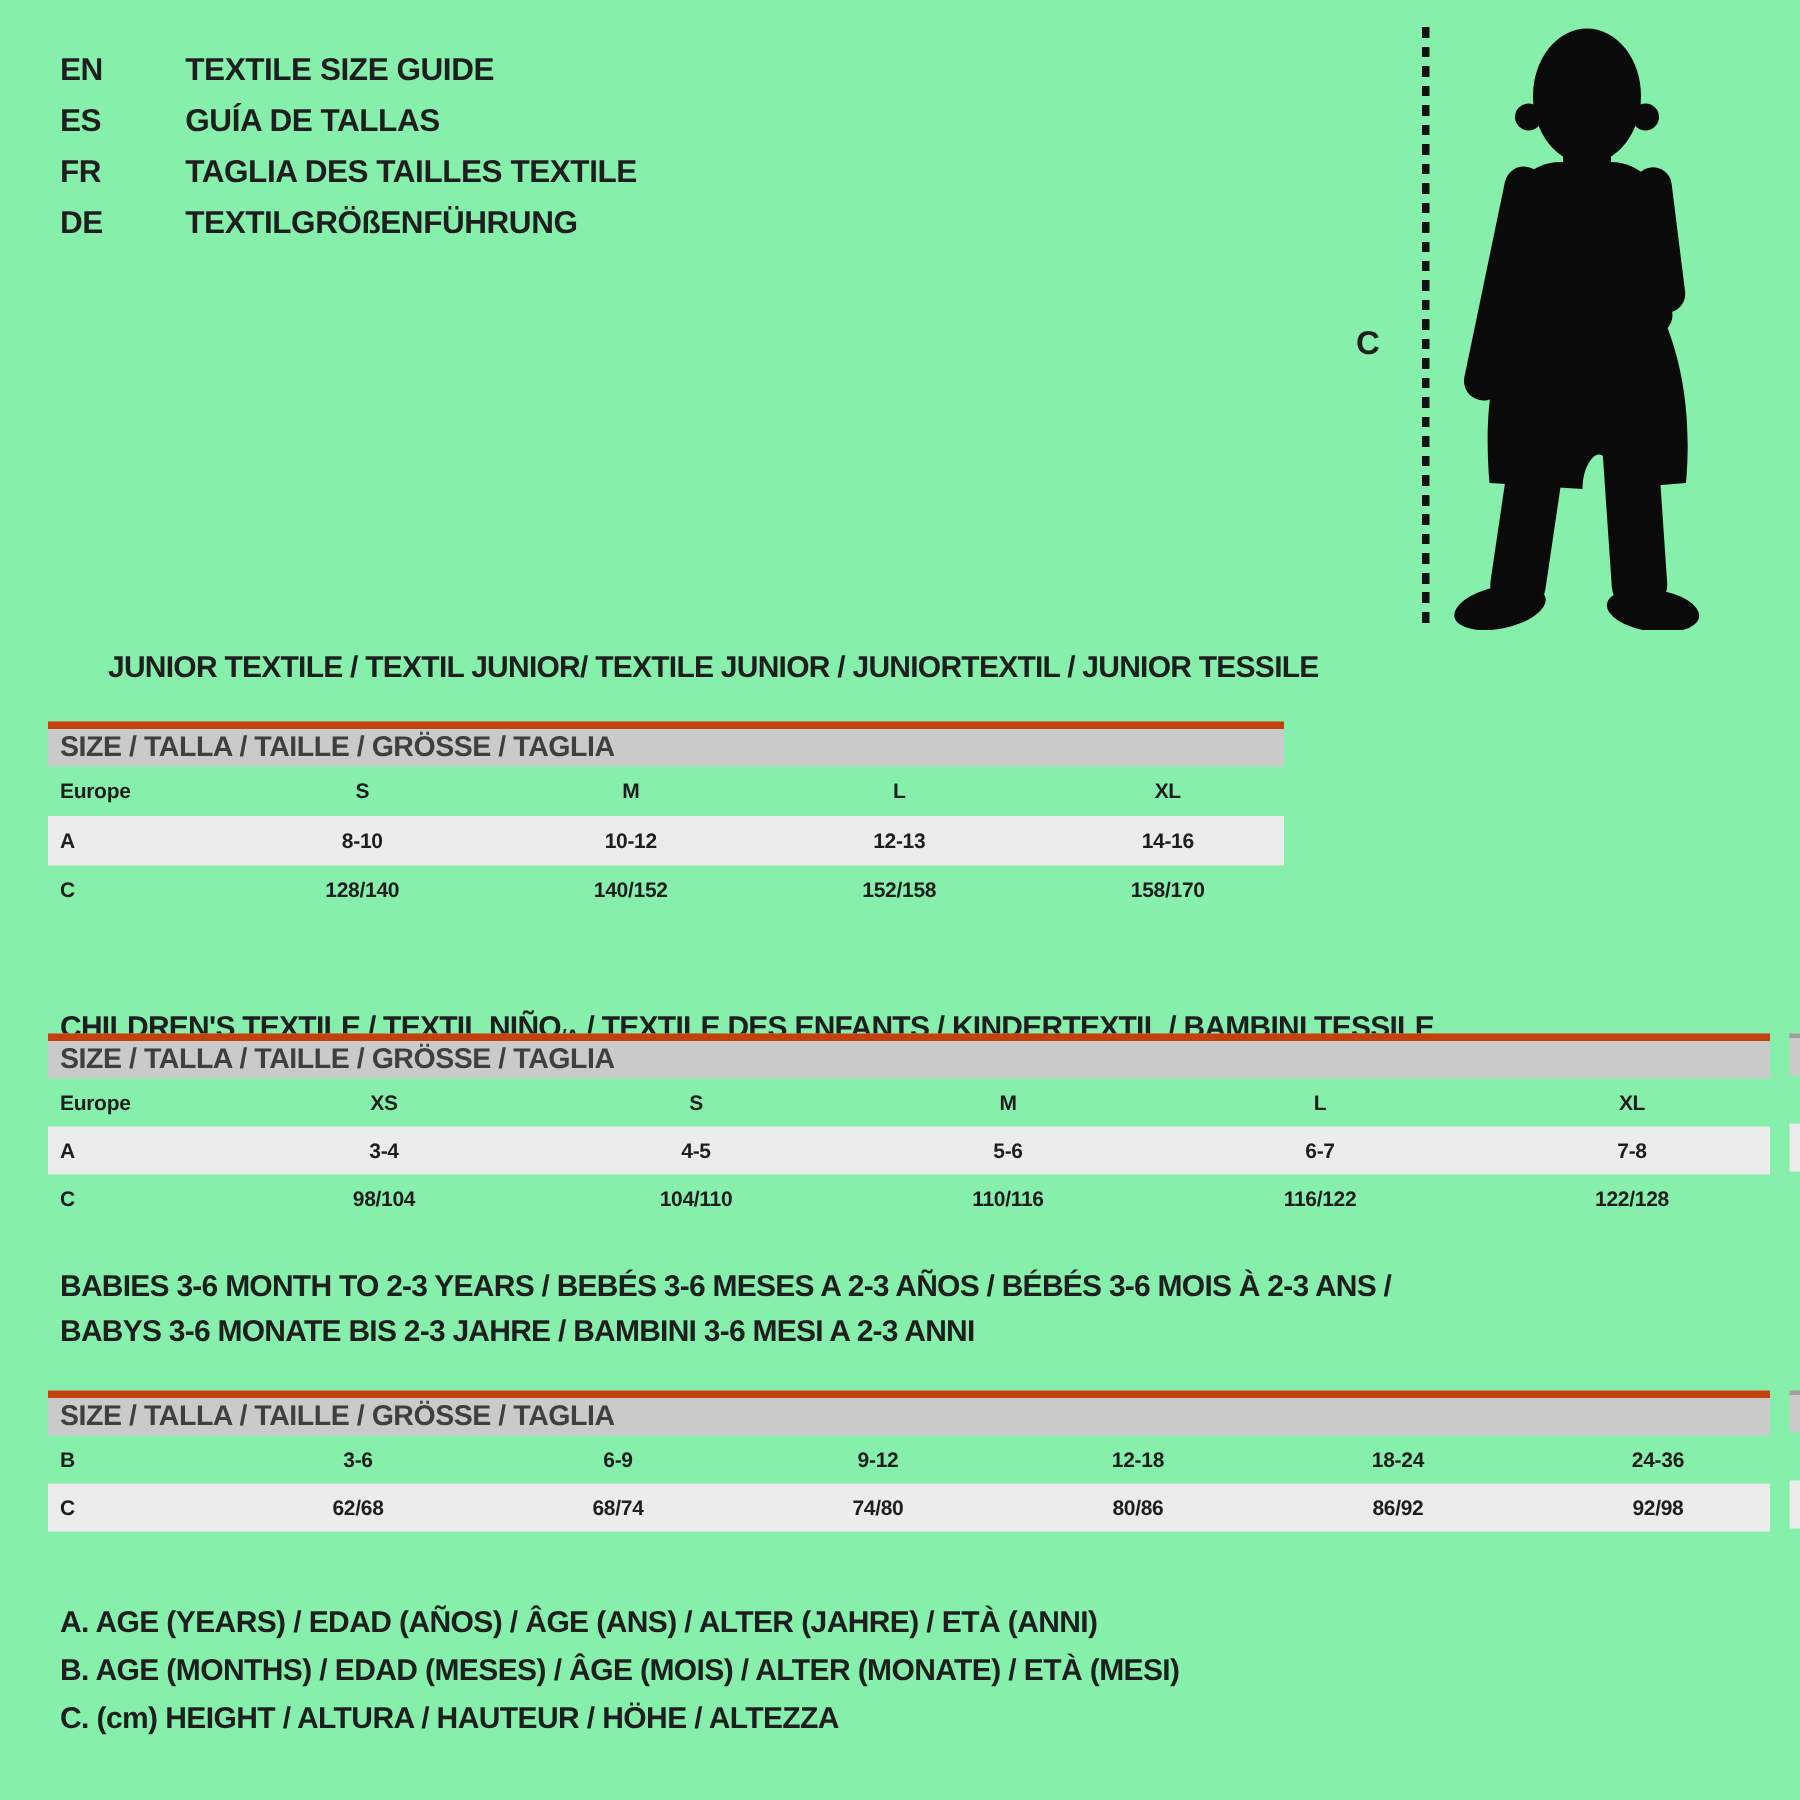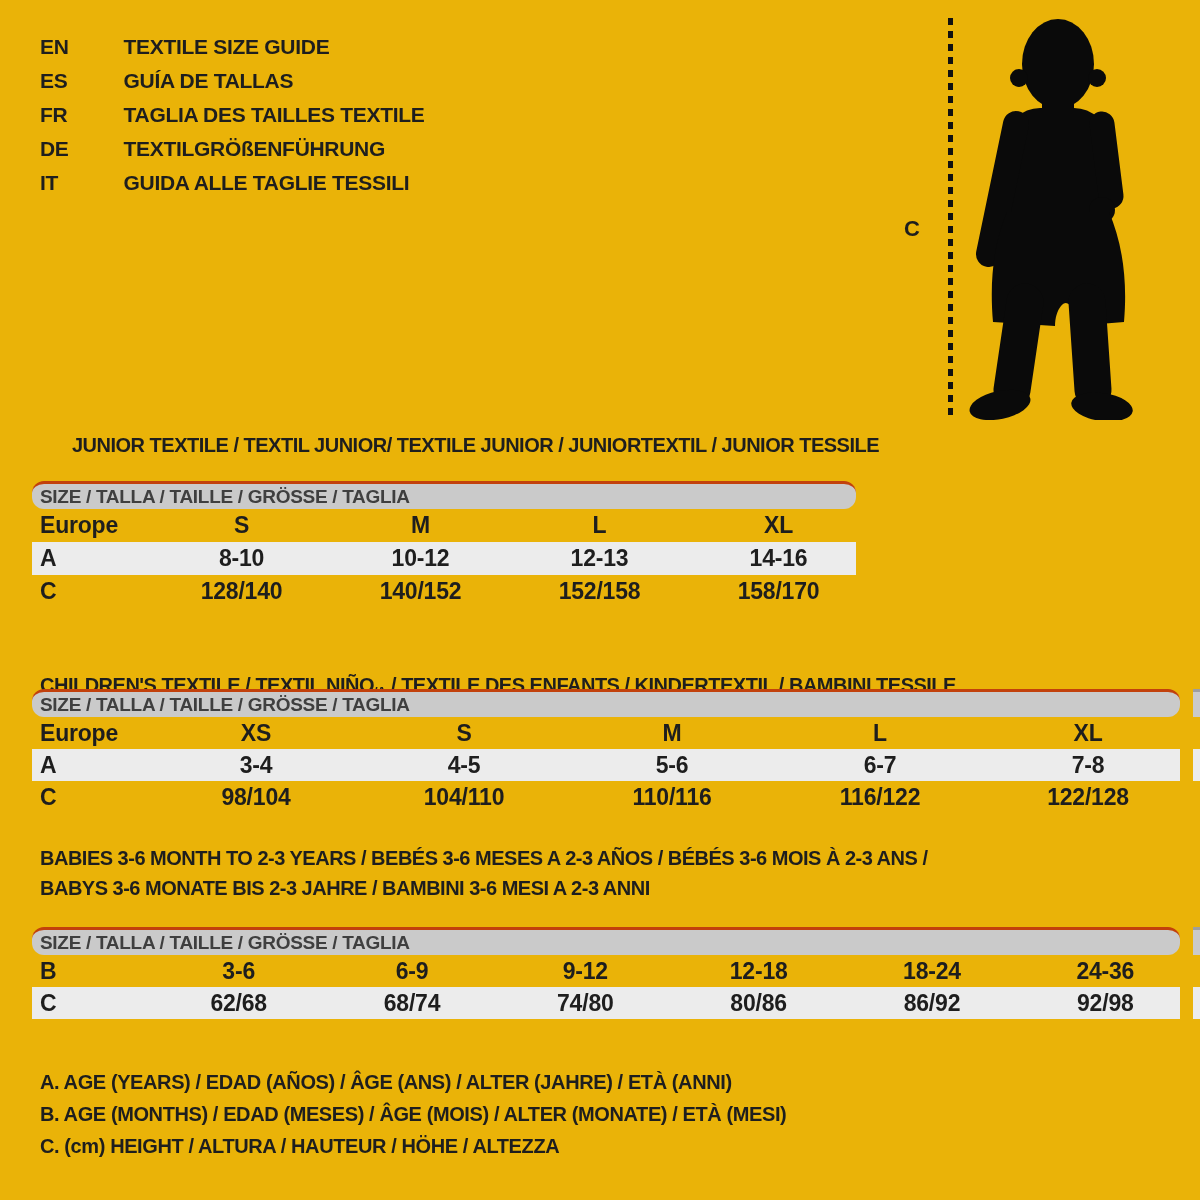--- a/index.html
+++ b/index.html
@@ -1,17 +1,17 @@
 <!DOCTYPE html>
 <html><head>
 <meta charset="utf-8">
 <style>
   html,body{margin:0;padding:0;background:#fff;}
   .page{
-    position:relative;width:1200px;height:1200px;background:#eab308;overflow:hidden;
+    position:relative;width:1200px;height:1200px;background:#86efac;overflow:hidden;
     font-family:"Liberation Sans","DejaVu Sans",sans-serif;font-weight:700;color:#1e1e1e;
   }
 
   
   .lang-block{position:absolute;left:40px;top:30px;}
   .lang-row{height:34px;line-height:34px;font-size:21px;letter-spacing:-0.3px;white-space:nowrap;}
   .lang-code{display:inline-block;width:78px;}
 
   
   .measure-line{position:absolute;left:948px;top:18px;width:5px;height:399px;
@@ -24,23 +24,23 @@
   .h-junior{top:434px;margin-left:32px;}
   .h-children{top:638px;margin-top:36px;}
   .h-babies{top:843px;line-height:30px;}
   .subsmall{font-size:13px;vertical-align:-4px;}
 
   
   .table{position:absolute;left:32px;}
   .t-junior{top:481px;width:824px;}
   .t-children{top:689px;width:1148px;}
   .t-babies{top:927px;width:1148px;}
-  .size-bar{height:25px;border-top:3px solid #c2410c;line-height:25px;padding-left:8px;
-    font-size:19px;color:#3f3f3f;background:#cacaca;letter-spacing:-0.3px;border-radius:12px;}
-  .trow{display:flex;height:33px;line-height:33px;font-size:23px;letter-spacing:-0.2px;gap:24px;}
+  .size-bar{height:25px;border-top:5px solid #c2410c;line-height:25px;padding-left:8px;
+    font-size:19px;color:#3f3f3f;background:#cacaca;letter-spacing:-0.3px;}
+  .trow{display:flex;height:33px;line-height:33px;font-size:14px;letter-spacing:-0.2px;gap:24px;}
   .t-children .trow,.t-babies .trow{height:32px;line-height:32px;}
   .lbl{width:100px;padding-left:8px;text-align:left;flex:0 0 auto;}
   .cell{flex:1 1 0;text-align:center;}
   .shaded{background:#ececec;}
 
   
   .edge-frag{position:absolute;left:1193px;width:7px;}
   .frag-children{top:689px;}
   .frag-babies{top:927px;}
   .frag-bar{height:25px;border-top:3px solid #9e9e9e;background:#cacaca;}
@@ -65,24 +65,20 @@
       <span class="lang-code">ES</span>
       <span class="lang-title">GUÍA DE TALLAS</span>
     </div>
     <div class="lang-row">
       <span class="lang-code">FR</span>
       <span class="lang-title">TAGLIA DES TAILLES TEXTILE</span>
     </div>
     <div class="lang-row">
       <span class="lang-code">DE</span>
       <span class="lang-title">TEXTILGRÖßENFÜHRUNG</span>
-    </div>
-    <div class="lang-row">
-      <span class="lang-code">IT</span>
-      <span class="lang-title">GUIDA ALLE TAGLIE TESSILI</span>
     </div>
   </div>
 
   <div class="measure-line"></div>
   <div class="measure-label">C</div>
   <svg class="silhouette" viewBox="0 0 178 406" xmlns="http://www.w3.org/2000/svg">
     <g fill="#0a0a0a" stroke="none">
       <ellipse cx="96" cy="50" rx="36" ry="45"></ellipse>
       <circle cx="57" cy="64" r="9"></circle>
       <circle cx="135" cy="64" r="9"></circle>

